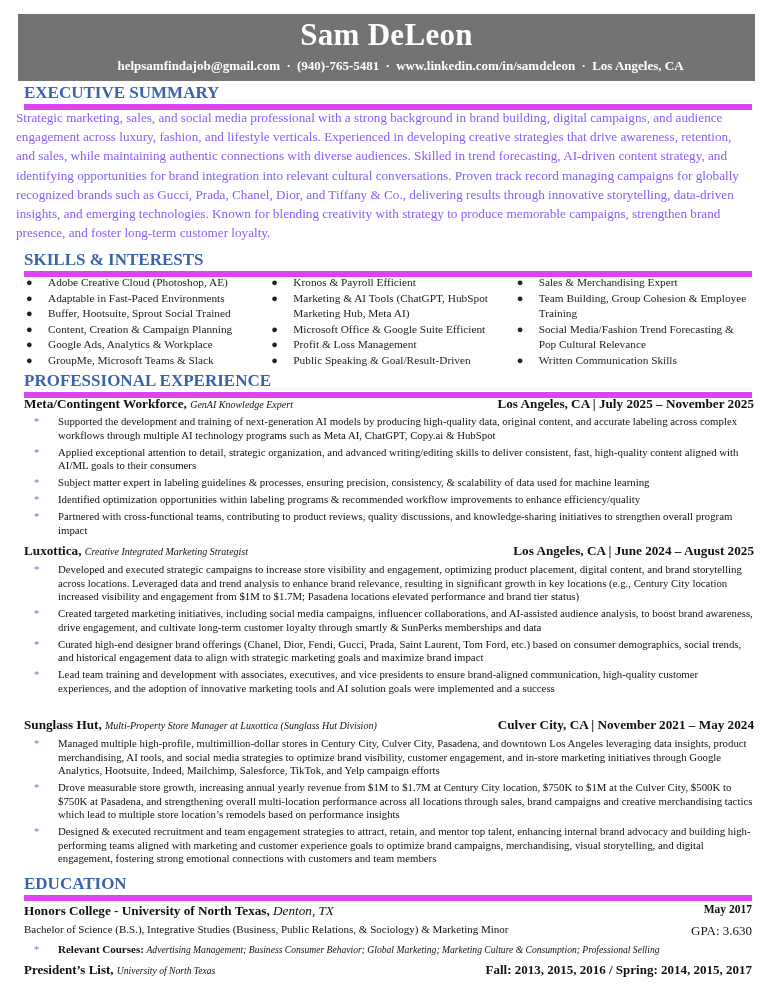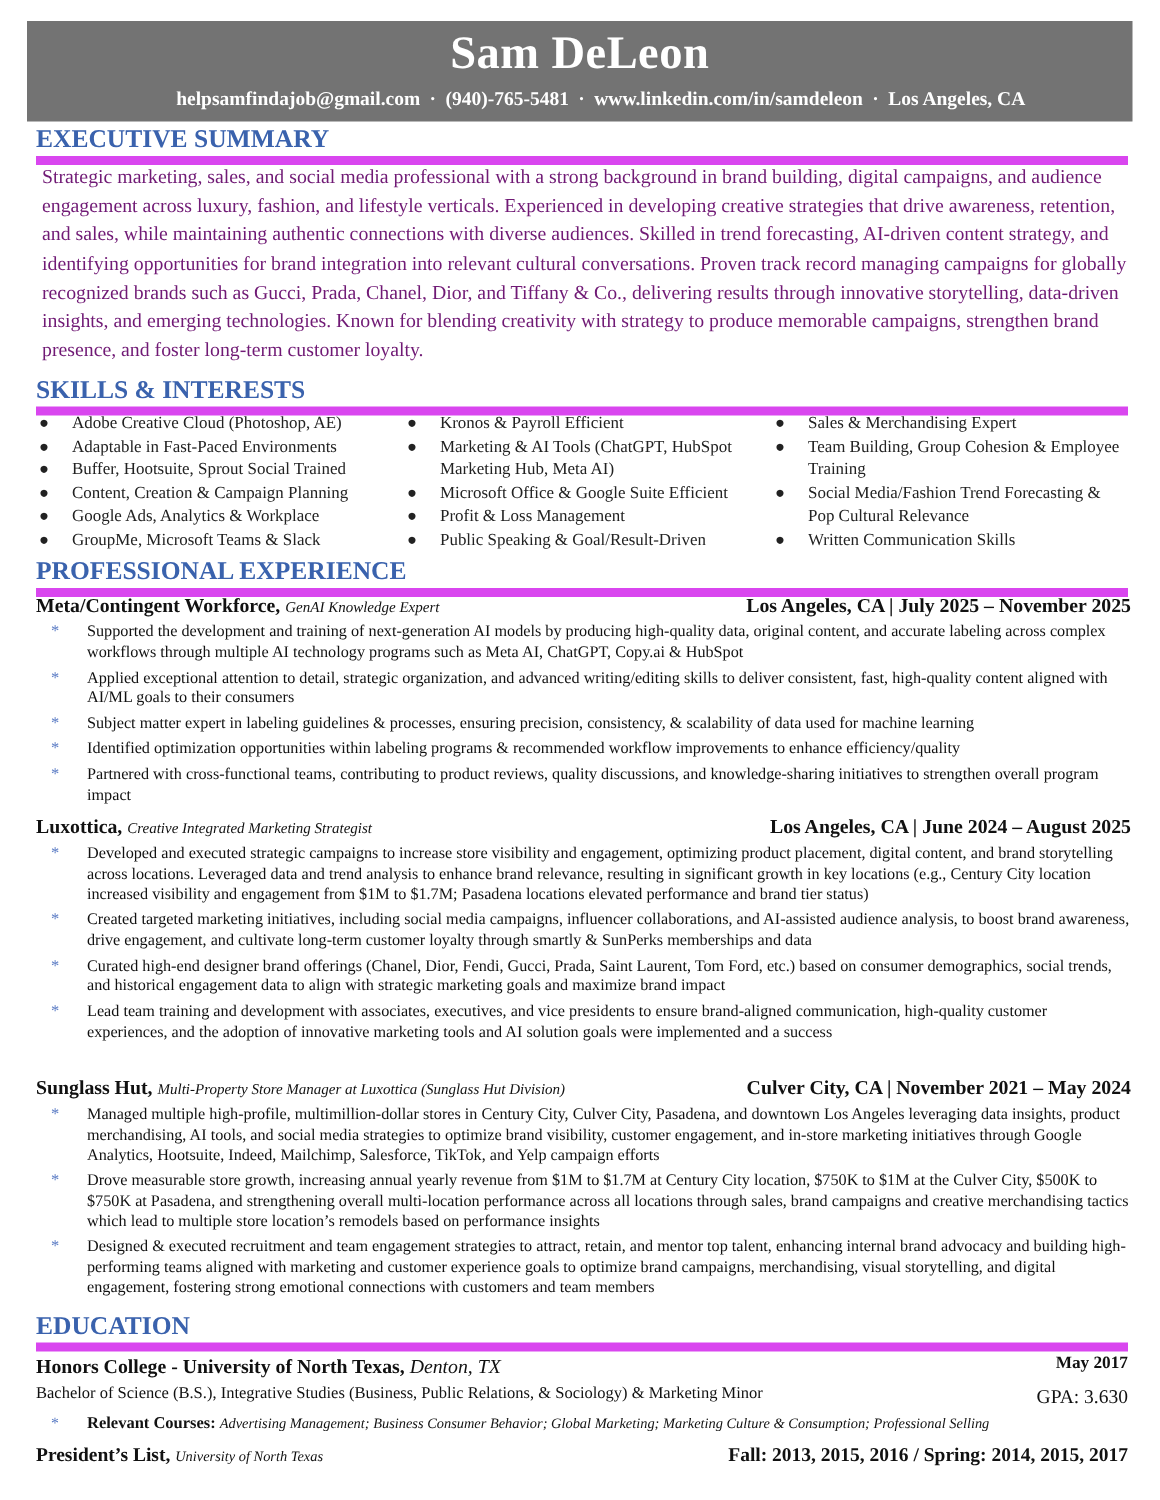--- a/index.html
+++ b/index.html
@@ -14,22 +14,22 @@
   .header .contact { font-size: 13px; font-weight: bold; line-height: 18px; margin-top: 4px; margin-left: 28px; }
   .header .contact .sep { padding: 0 3px; }
 
   .section-title {
     position: absolute; left: 24px; width: 728px;
     font-size: 17px; font-weight: bold; color: #3a62ad; line-height: 18px;
     border-bottom: 6px solid #d946ef; padding-bottom: 2px;
   }
 
   .summary {
-    position: absolute; left: 28px; top: 108px; width: 735px;
-    font-size: 13.2px; line-height: 19.2px; color: #701a75;
+    position: absolute; left: 16px; top: 108px; width: 735px;
+    font-size: 13.2px; line-height: 19.2px; color: #8b5cf6;
   }
 
   .skills { position: absolute; left: 24px; top: 275px; width: 730px; display: flex; }
   .skills .col { list-style: none; }
   .skills .col li { position: relative; font-size: 11.3px; line-height: 15.5px; padding-left: 24px; color: #222; }
   .skills .col li .dot { position: absolute; left: 2px; top: 0; font-size: 11px; }
   .skills .col1 { width: 246px; }
   .skills .col2 { width: 246px; }
   .skills .col3 { width: 240px; }
 

